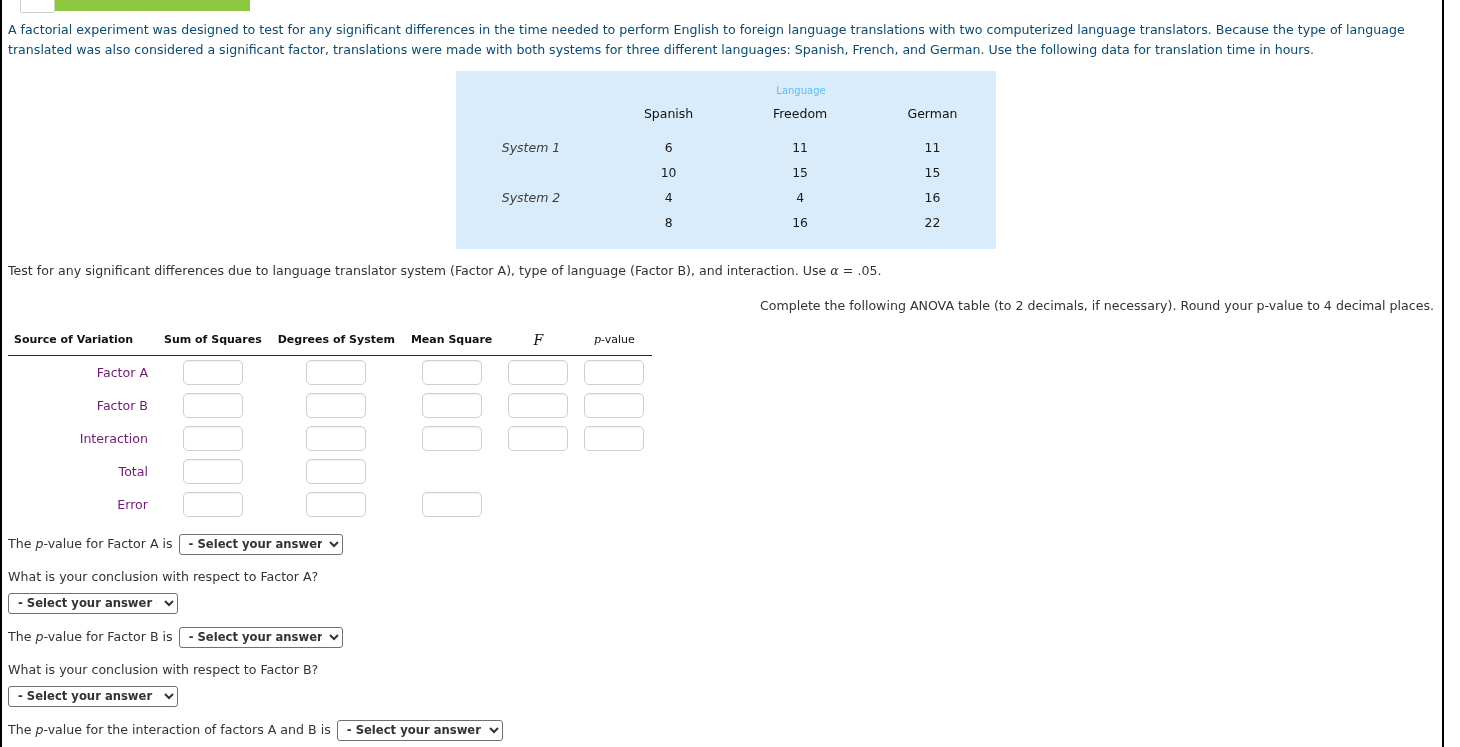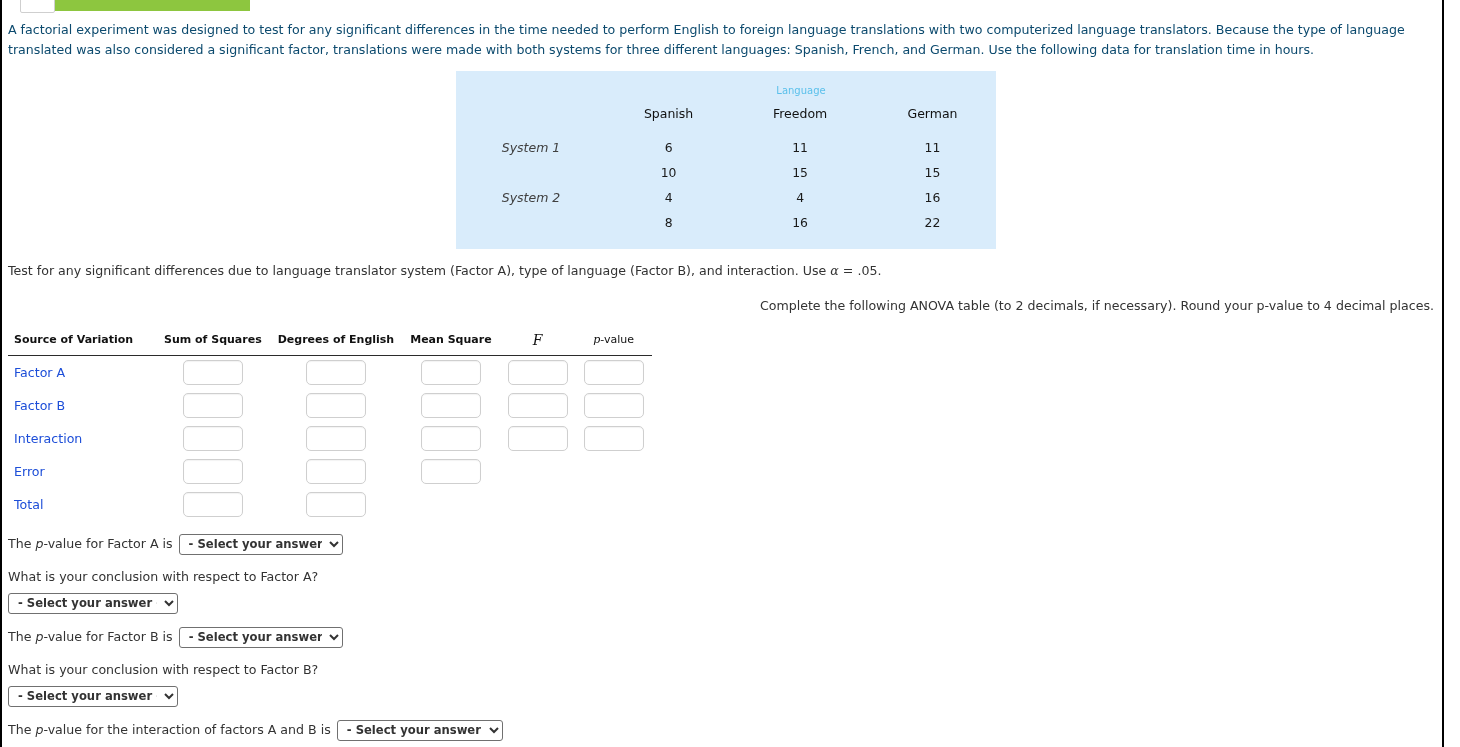--- a/index.html
+++ b/index.html
@@ -144,22 +144,22 @@
   .anova th.src-col { text-align: left; padding-left: 6px; }
   .anova th.f-col { font-family: "DejaVu Serif", serif; font-style: italic; font-weight: normal; font-size: 14px; }
   .anova th.p-col { font-weight: normal; }
   .anova th.p-col i { font-family: "DejaVu Serif", serif; }
   .anova td {
     padding: 4px 8px;
     height: 33px;
     vertical-align: middle;
   }
   .anova td.rowlabel {
-    text-align: left;
-    color: #1d4ed8;
+    text-align: right;
+    color: #701a75;
     font-size: 12.6px;
     padding-left: 6px;
     white-space: nowrap;
     min-width: 148px;
   }
   .anova td.cell { text-align: center; }
   .anova-input {
     width: 60px;
     height: 25px;
     border: 1px solid #cfcfcf;
@@ -270,21 +270,21 @@
 
   <p class="stmt"><span>Test for any significant differences due to language translator system (Factor A), type of language (Factor B), and interaction. Use </span><span class="alpha">α</span><span> = .05</span><span>.</span></p>
 
   <p class="stmt stmt-2">Complete the following ANOVA table (to 2 decimals, if necessary). Round your p-value to 4 decimal places.</p>
 
   <table class="anova">
     <thead>
       <tr>
         <th class="src-col">Source of Variation</th>
         <th class="col-ss">Sum of Squares</th>
-        <th class="col-df">Degrees of English</th>
+        <th class="col-df">Degrees of System</th>
         <th class="col-ms">Mean Square</th>
         <th class="col-f f-col">F</th>
         <th class="col-p p-col"><i>p</i><span>-value</span></th>
       </tr>
     </thead>
     <tbody>
       <tr>
         <td class="rowlabel">Factor A</td>
         <td class="cell"><input class="anova-input" type="text" value="" style=""></td>
         <td class="cell"><input class="anova-input" type="text" value="" style=""></td>
@@ -302,32 +302,32 @@
       </tr>
       <tr>
         <td class="rowlabel">Interaction</td>
         <td class="cell"><input class="anova-input" type="text" value="" style=""></td>
         <td class="cell"><input class="anova-input" type="text" value="" style=""></td>
         <td class="cell"><input class="anova-input" type="text" value="" style=""></td>
         <td class="cell"><input class="anova-input" type="text" value="" style=""></td>
         <td class="cell"><input class="anova-input" type="text" value="" style=""></td>
       </tr>
       <tr>
+        <td class="rowlabel">Total</td>
+        <td class="cell"><input class="anova-input" type="text" value="" style=""></td>
+        <td class="cell"><input class="anova-input" type="text" value="" style=""></td>
+        <td class="cell"></td>
+        <td class="cell"></td>
+        <td class="cell"></td>
+      </tr>
+      <tr>
         <td class="rowlabel">Error</td>
         <td class="cell"><input class="anova-input" type="text" value="" style=""></td>
         <td class="cell"><input class="anova-input" type="text" value="" style=""></td>
         <td class="cell"><input class="anova-input" type="text" value="" style=""></td>
-        <td class="cell"></td>
-        <td class="cell"></td>
-      </tr>
-      <tr>
-        <td class="rowlabel">Total</td>
-        <td class="cell"><input class="anova-input" type="text" value="" style=""></td>
-        <td class="cell"><input class="anova-input" type="text" value="" style=""></td>
-        <td class="cell"></td>
         <td class="cell"></td>
         <td class="cell"></td>
       </tr>
     </tbody>
   </table>
 
   <div class="qline">
     <span class="qtext"><span>The </span><em class="it">p</em><span>-value for Factor A is</span></span>
     <select class="ans w-sm">
       <option>- Select your answer -</option>

